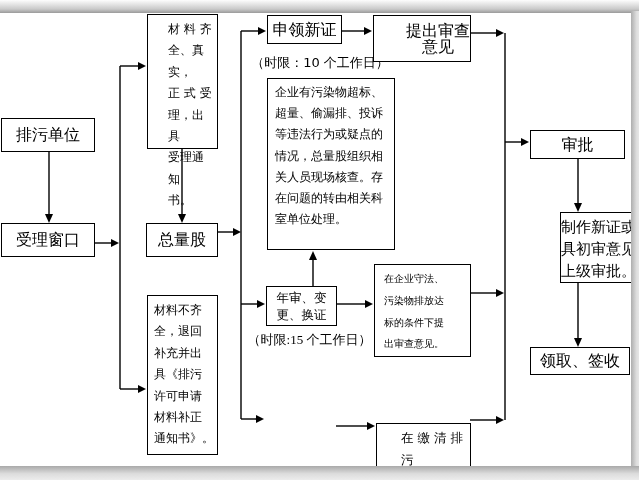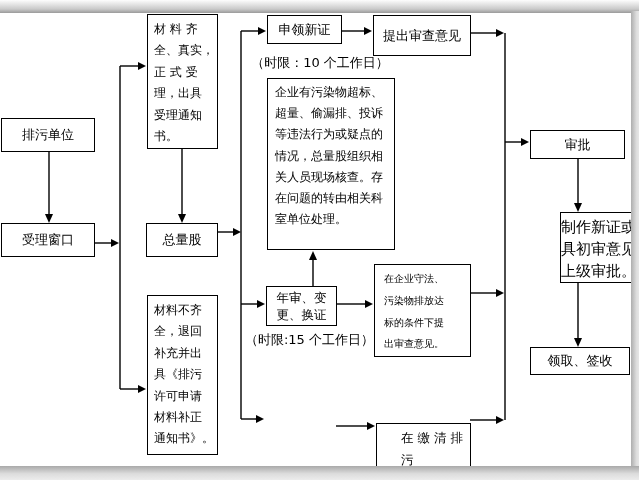--- a/index.html
+++ b/index.html
@@ -10,36 +10,36 @@
   .right-bar{position:absolute;left:631px;top:11px;width:8px;height:456px;
            background:linear-gradient(to right,#aeaeae,#dedede 70%,#e6e6e6);}
   .bottom-bar{position:absolute;left:0;top:466px;width:639px;height:14px;
            background:linear-gradient(to bottom,#a9a9a9,#dcdcdc 55%,#ececec);}
   .canvas{position:absolute;left:0;top:13px;width:631px;height:453px;background:#fff;}
   svg.connectors{position:absolute;left:0;top:0;width:631px;height:453px;}
   svg.connectors line{stroke:#000;stroke-width:1.4;}
   svg.connectors polygon{fill:#000;stroke:none;}
   .node{position:absolute;box-sizing:border-box;border:1.4px solid #000;background:#fff;}
   .ctr{display:flex;align-items:center;justify-content:center;text-align:center;
-       font-size:13px;line-height:16px;white-space:pre-line;}
+       font-size:16px;line-height:16px;white-space:pre-line;}
   .ml{white-space:pre-line;text-align:left;}
   .cap{position:absolute;box-sizing:border-box;font-size:13px;text-align:center;white-space:nowrap;}
   
   #n-paiwu        {left:1px;   top:105px; width:94px;  height:34px;}
   #n-shouli       {left:1px;   top:210px; width:94px;  height:34px;}
-  #n-cailiao-ok   {left:147px; top:1px;   width:71px;  height:135px; font-size:12px; line-height:21.4px; padding:4px 2px 0 6px;}
+  #n-cailiao-ok   {left:147px; top:1px;   width:71px;  height:135px; font-size:12px; line-height:21.4px; padding:4px 2px 0 20px;}
   #n-zongliang    {left:146px; top:210px; width:72px;  height:34px;}
   #n-cailiao-bad  {left:147px; top:282px; width:71px;  height:160px; font-size:12px; line-height:21.4px; padding:4px 2px 0 6px;}
   #n-shenling     {left:267px; top:2px;   width:75px;  height:29px;}
   #cap-limit10    {left:251px; top:41px;  width:138px; height:17px;}
   #n-note-field   {left:267px; top:65px;  width:128px; height:172px; font-size:12px; line-height:21.2px; padding:3px 4px 0 7px;}
   #n-nianshen     {left:266px; top:273px; width:71px;  height:40px;  font-size:12.5px; line-height:17.5px;}
-  #cap-limit15    {left:242px; top:318px; width:135px; height:17px;}
+  #cap-limit15    {left:242px; top:318px; width:135px; height:17px;font-family:Liberation Serif, serif;}
   #n-zhuxiao      {left:265px; top:397px; width:71px;  height:34px;}
-  #n-tichu        {left:373px; top:2px;   width:98px;  height:41px;}
+  #n-tichu        {left:373px; top:2px;   width:98px;  height:47px;padding-left:32px;}
   #n-cond-comp    {left:374px; top:251px; width:97px;  height:93px;  font-size:10px; line-height:21.8px; padding:3px 0 0 9px;}
   #n-cond-fees    {left:376px; top:365px; width:95px;  height:93px;  font-size:12.5px; line-height:22px;   padding:3px 0 0 24px;margin-top:45px;}
   #n-shenpi       {left:530px; top:117px; width:95px;  height:29px;}
   #n-zhizuo       {left:560px; top:199px; width:100px; height:71px;  font-size:15px; line-height:22px; padding:3px 0 0 0; }
   #n-lingqu       {left:530px; top:334px; width:100px; height:28px;}
 </style>
 </head>
 <body>
 
 <div class="screen">

